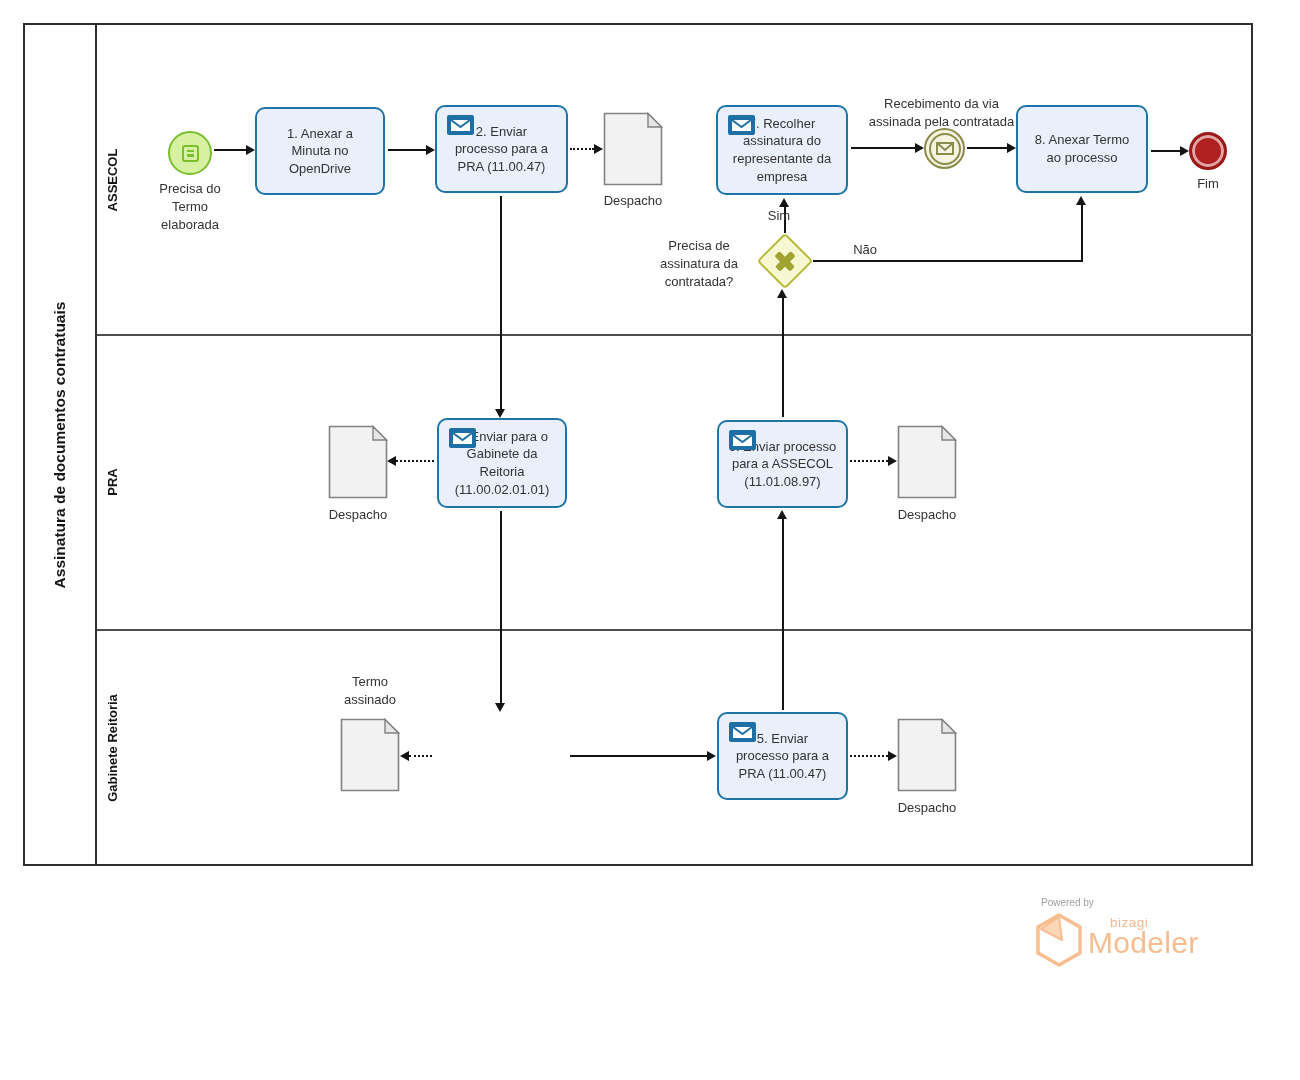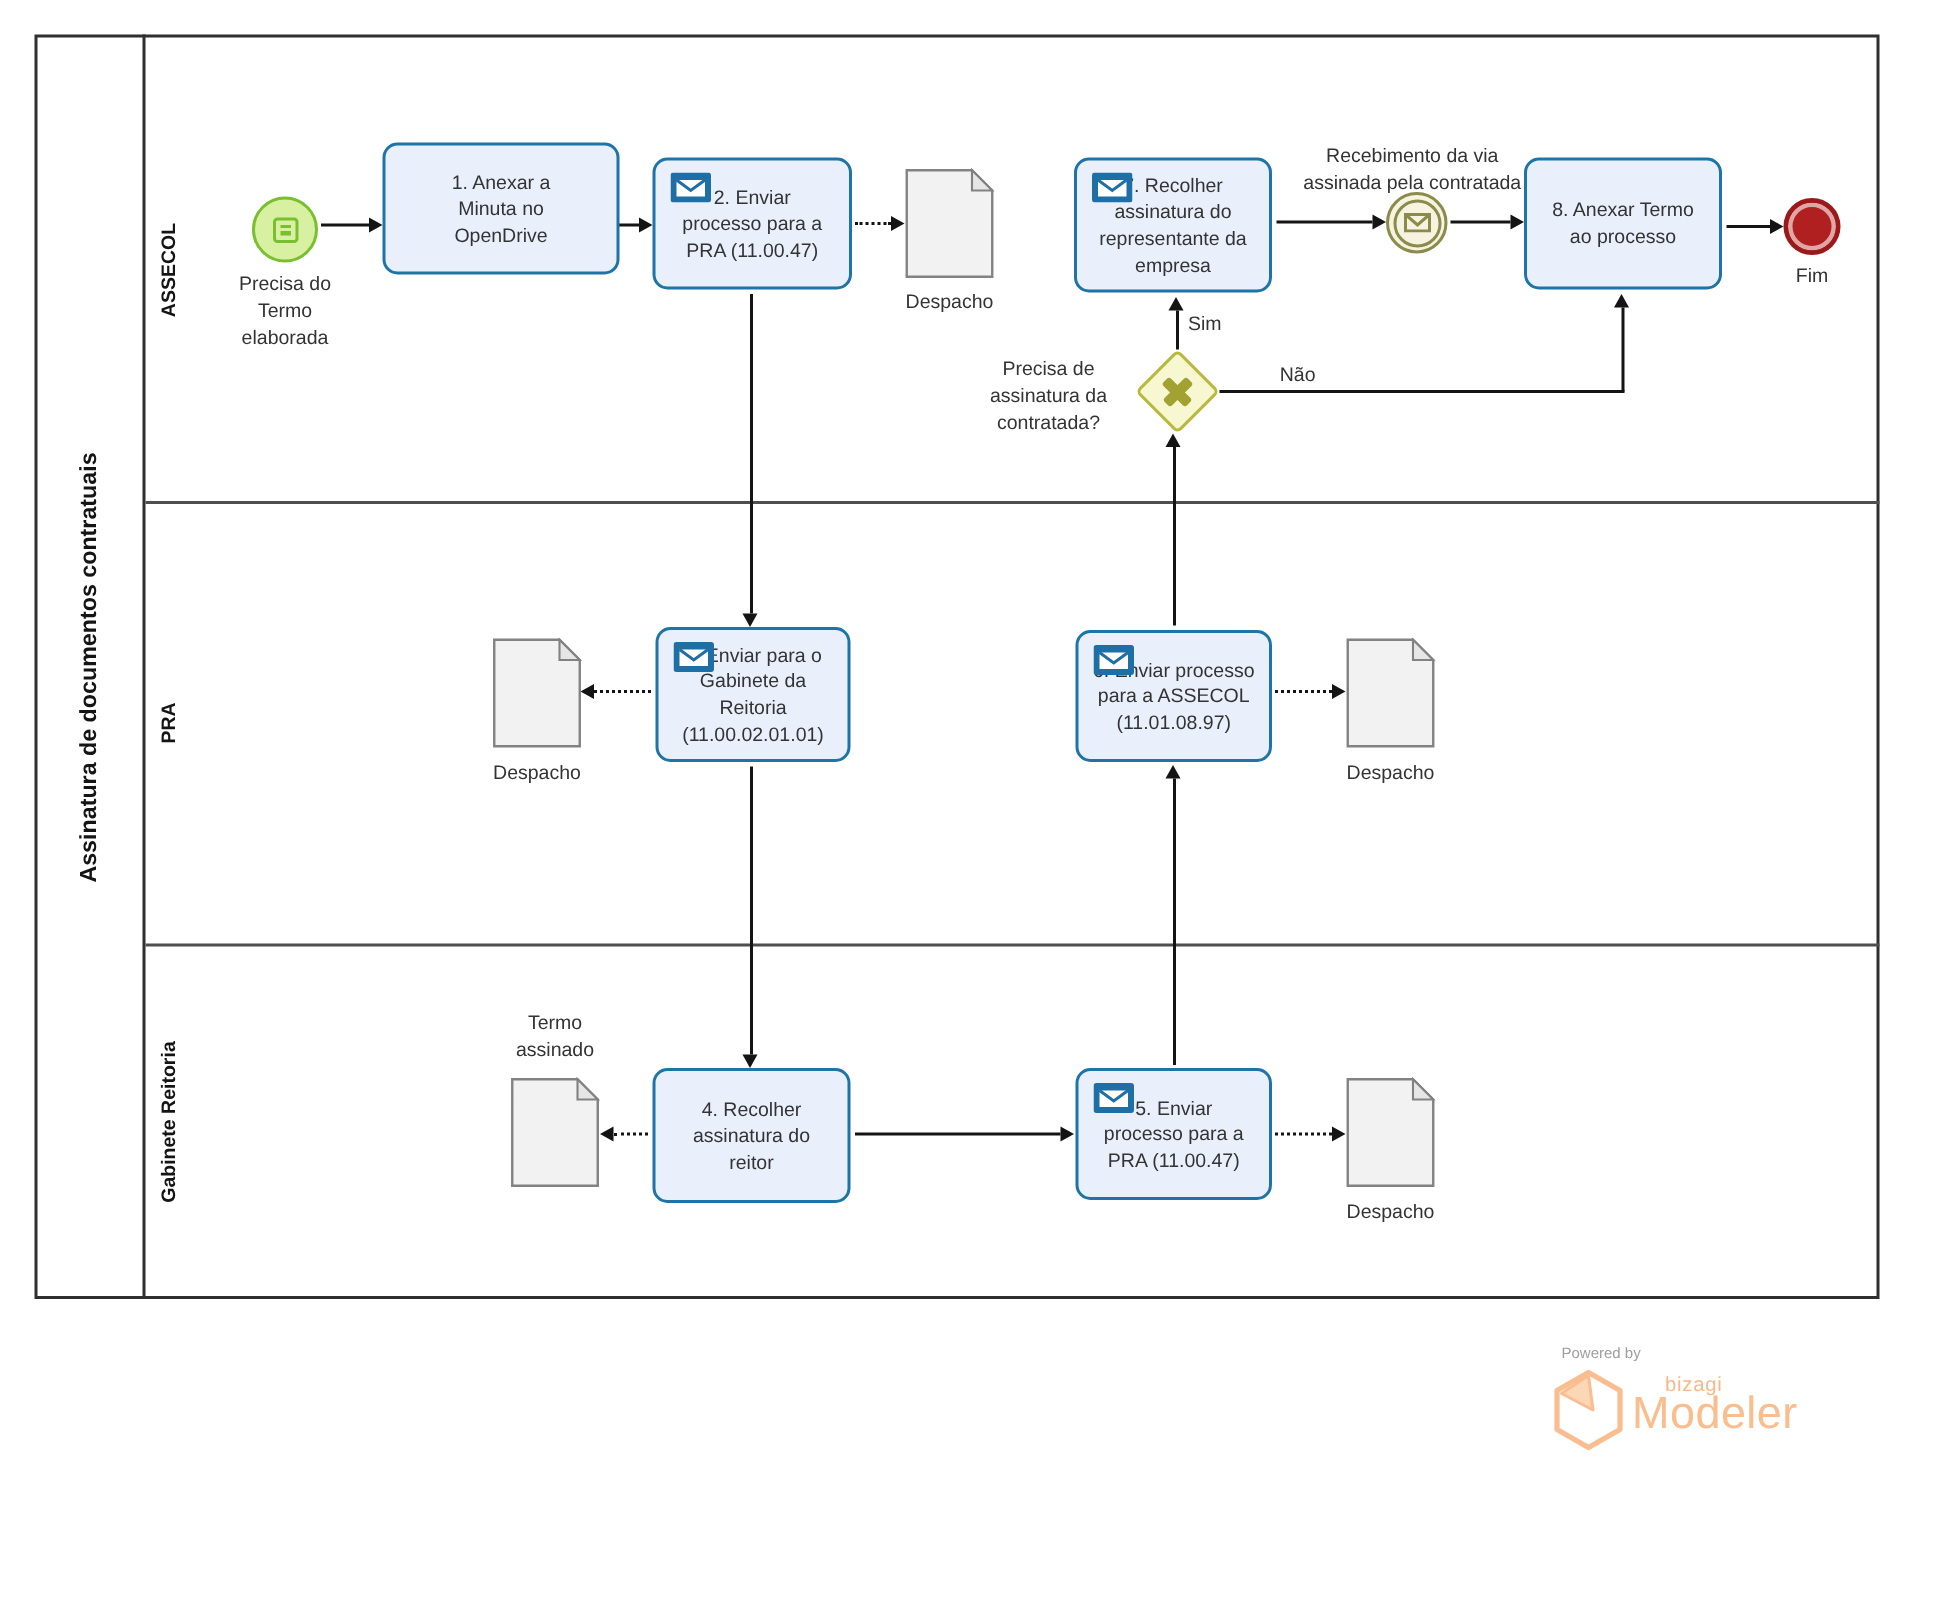--- a/index.html
+++ b/index.html
@@ -17,21 +17,21 @@
   .lt1 { left:112px; top:180px; } .lt2 { left:112px; top:482px; } .lt3 { left:112px; top:748px; }
 
   
   .lbl { position:absolute; font-size:13px; line-height:1.38; text-align:center; color:#333; }
 
   
   .task { position:absolute; background:#e9effb; border:2.5px solid #1e74a7; border-radius:10px;
           display:flex; align-items:center; justify-content:center; font-size:13px; line-height:1.35;
           text-align:center; color:#333; }
   .task .tlabel { display:inline-block; }
-  .pt1 { left:255px; top:95px; width:158px; height:88px; } .pt1 .tlabel { width:92px; }
+  .pt1 { left:255px; top:107px; width:130px; height:88px; } .pt1 .tlabel { width:92px; }
   .pt2 { left:435px; top:105px; width:133px; height:88px; } .pt2 .tlabel { width:105px; }
   .pt3 { left:437px; top:418px; width:130px; height:90px; } .pt3 .tlabel { width:104px; }
   .pt4 { left:435px; top:712px; width:132px; height:90px; } .pt4 .tlabel { width:105px; }
   .pt5 { left:717px; top:712px; width:131px; height:88px; } .pt5 .tlabel { width:105px; }
   .pt6 { left:717px; top:420px; width:131px; height:88px; } .pt6 .tlabel { width:110px; }
   .pt7 { left:716px; top:105px; width:132px; height:90px; } .pt7 .tlabel { width:110px; }
   .pt8 { left:1016px; top:105px; width:132px; height:88px; } .pt8 .tlabel { width:110px; }
   .env { position:absolute; left:10px; top:8px; width:27px; height:20px; }
 
   
@@ -162,23 +162,20 @@
     <span class="tlabel">3. Enviar para o Gabinete da Reitoria (11.00.02.01.01)</span>
   </div>
   <div class="task pt6">
     <svg class="env" viewBox="0 0 27 20">
         <rect x="0" y="0" width="27" height="20" rx="2" fill="#1e6fa5"></rect>
         <rect x="4" y="5" width="19" height="11" fill="#fff"></rect>
         <path d="M4 5 L13.5 12 L23 5" stroke="#1e6fa5" stroke-width="2" fill="none"></path>
       </svg>
     <span class="tlabel">6. Enviar processo para a ASSECOL (11.01.08.97)</span>
   </div>
-  <div class="task pt4">
-    <span class="tlabel">4. Recolher assinatura do reitor</span>
-  </div>
   <div class="task pt5">
     <svg class="env" viewBox="0 0 27 20">
         <rect x="0" y="0" width="27" height="20" rx="2" fill="#1e6fa5"></rect>
         <rect x="4" y="5" width="19" height="11" fill="#fff"></rect>
         <path d="M4 5 L13.5 12 L23 5" stroke="#1e6fa5" stroke-width="2" fill="none"></path>
       </svg>
     <span class="tlabel">5. Enviar processo para a PRA (11.00.47)</span>
   </div>
 
   <div class="inter-event">
@@ -193,21 +190,21 @@
   <div class="end-event"></div>
   <div class="lbl" style="left:1183px;top:175px;width:50px;">Fim</div>
 
   <div class="gateway">
     <span class="gwx">
         <i class="h"></i>
         <i class="v"></i>
       </span>
   </div>
   <div class="lbl" style="left:643px;top:237px;width:112px;">Precisa de assinatura da contratada?</div>
-  <div class="lbl" style="left:792px;top:207px;width:40px;text-align:left;">Sim</div>
+  <div class="lbl" style="left:759px;top:207px;width:40px;text-align:center;">Sim</div>
   <div class="lbl" style="left:833px;top:241px;width:44px;text-align:right;">Não</div>
 
   <svg class="doc" style="left:603px;top:112px;" width="60" height="74" viewBox="0 0 60 74">
     <path d="M1.5 1.5 H45 L58.5 15 V72.5 H1.5 Z" fill="#f2f2f2" stroke="#828282" stroke-width="1.6"></path>
     <path d="M45 1.5 L58.5 15 H45 Z" fill="#e6e6e6" stroke="#828282" stroke-width="1.4"></path>
   </svg>
   <div class="lbl" style="left:598px;top:192px;width:70px;">Despacho</div>
 
   <svg class="doc" style="left:328px;top:425px;" width="60" height="74" viewBox="0 0 60 74">
     <path d="M1.5 1.5 H45 L58.5 15 V72.5 H1.5 Z" fill="#f2f2f2" stroke="#828282" stroke-width="1.6"></path>

